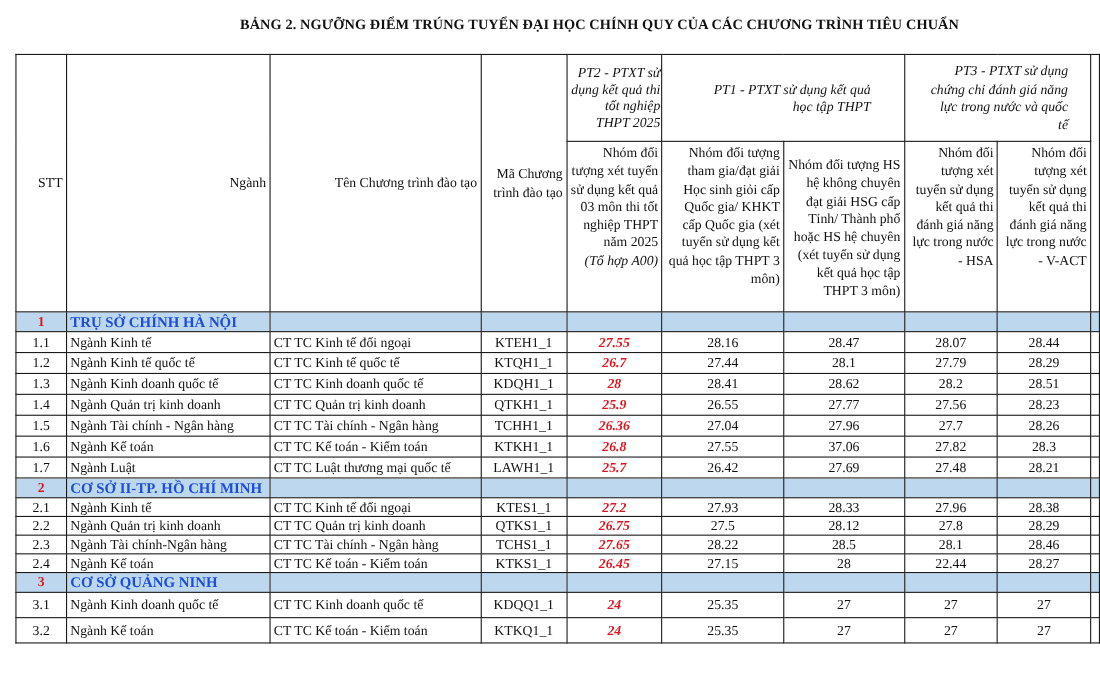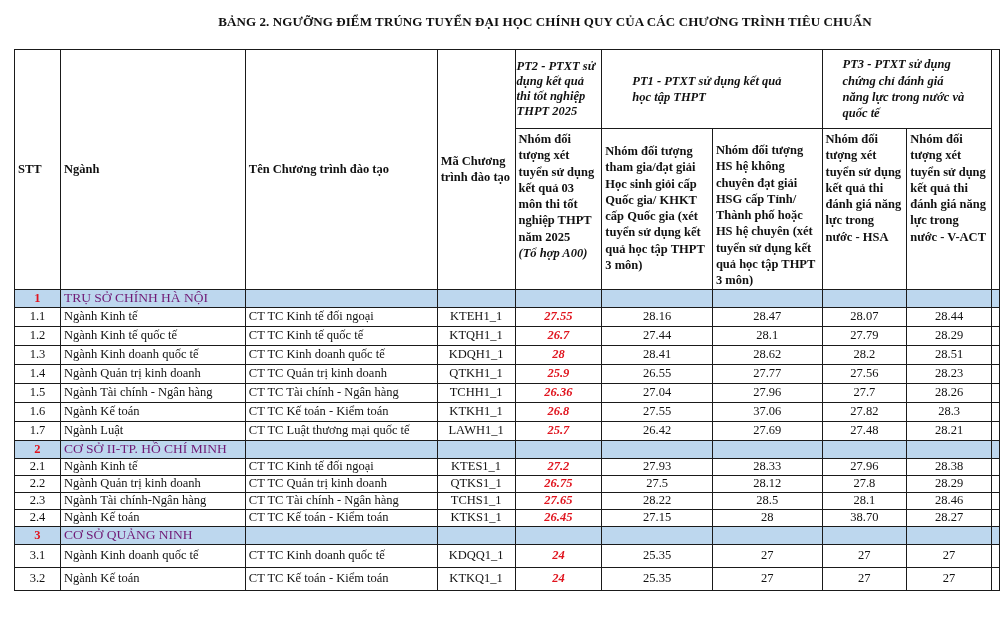--- a/index.html
+++ b/index.html
@@ -3,26 +3,26 @@
   <meta charset="utf-8">
   <style>
     html, body { margin: 0; padding: 0; background: #ffffff; }
     body { width: 1000px; height: 618px; overflow: hidden; position: relative;
            font-family: "Liberation Serif", serif; color: #111; }
     .title { position: absolute; left: 0; top: 14px; width: 1090px; text-align: center;
              font-weight: bold; font-size: 13px; letter-spacing: 0.1px; color: #111; }
     table.grid { position: absolute; left: 14px; top: 49px; border-collapse: collapse;
                  table-layout: fixed; font-size: 12.5px; }
     table.grid td, table.grid th { border: 1.5px solid #1a1a1a; padding: 0 3px; overflow: hidden; }
-    th { font-weight: bold; text-align: left; vertical-align: middle; line-height: 16.3px; font-size: 12.5px; }
+    th { font-weight: normal; text-align: right; vertical-align: middle; line-height: 16.3px; font-size: 12.5px; }
     th.it { font-style: italic; }
     th.grp { vertical-align: middle; }
     .sec td { background: #bdd7ee; height: 17px; }
     .sec .stt { color: #e0141e; font-weight: bold; text-align: center; }
-    .sec .name { color: #701a75; font-weight: normal; font-size: 13.5px; white-space: nowrap; }
+    .sec .name { color: #1d4ed8; font-weight: bold; font-size: 13.5px; white-space: nowrap; }
     .row td { height: 18px; white-space: nowrap; }
     .row td.c { text-align: center; }
     .row td.l { text-align: left; }
     .row td.red { color: #e0141e; font-weight: bold; font-style: italic; text-align: center; }
     .rowtall td { height: 22px; }
     .rowsm td { height: 16px; margin-top: 48px; }
     .edge { background: #fff; }
   </style>
 </head>
 <body>
@@ -51,21 +51,21 @@
       <th class="it" style="padding:0 1px;line-height:15px">PT2 - PTXT sử dụng kết quả thi tốt nghiệp THPT 2025</th>
       <th class="it grp" colspan="2" style="padding:0 30px">PT1 - PTXT sử dụng kết quả học tập THPT</th>
       <th class="it grp" colspan="2" style="padding:0 20px">PT3 - PTXT sử dụng chứng chỉ đánh giá năng lực trong nước và quốc tế</th>
       <th rowspan="2" class="edge"></th>
     </tr>
     <tr style="height:155px">
       <th style="vertical-align:top;padding-top:2px">
         <span>Nhóm đối tượng xét tuyển sử dụng kết quả 03 môn thi tốt nghiệp THPT năm 2025</span><br>
         <i>(Tổ hợp A00)</i>
       </th>
-      <th style="vertical-align:top;padding-top:14px">Nhóm đối tượng tham gia/đạt giải Học sinh giỏi cấp Quốc gia/ KHKT cấp Quốc gia (xét tuyển sử dụng kết quả học tập THPT 3 môn)</th>
+      <th style="vertical-align:top;padding-top:2px">Nhóm đối tượng tham gia/đạt giải Học sinh giỏi cấp Quốc gia/ KHKT cấp Quốc gia (xét tuyển sử dụng kết quả học tập THPT 3 môn)</th>
       <th style="vertical-align:top;padding-top:13px">Nhóm đối tượng HS hệ không chuyên đạt giải HSG cấp Tỉnh/ Thành phố hoặc HS hệ chuyên (xét tuyển sử dụng kết quả học tập THPT 3 môn)</th>
       <th style="vertical-align:top;padding-top:2px">Nhóm đối tượng xét tuyển sử dụng kết quả thi đánh giá năng lực trong nước - HSA</th>
       <th style="vertical-align:top;padding-top:2px">Nhóm đối tượng xét tuyển sử dụng kết quả thi đánh giá năng lực trong nước - V-ACT</th>
     </tr>
   </thead>
   <tbody>
 
     <tr class="sec">
       <td class="stt">1</td>
       <td class="name">TRỤ SỞ CHÍNH HÀ NỘI</td>
@@ -212,21 +212,21 @@
       <td class="edge"></td>
     </tr>
     <tr class="row rowsm">
       <td class="c">2.4</td>
       <td class="l">Ngành Kế toán</td>
       <td class="l">CT TC Kế toán - Kiểm toán</td>
       <td class="c">KTKS1_1</td>
       <td class="red">26.45</td>
       <td class="c">27.15</td>
       <td class="c">28</td>
-      <td class="c">38.70</td>
+      <td class="c">22.44</td>
       <td class="c">28.27</td>
       <td class="edge"></td>
     </tr>
 
     <tr class="sec">
       <td class="stt">3</td>
       <td class="name">CƠ SỞ QUẢNG NINH</td>
       <td></td>
         <td></td>
         <td></td>

